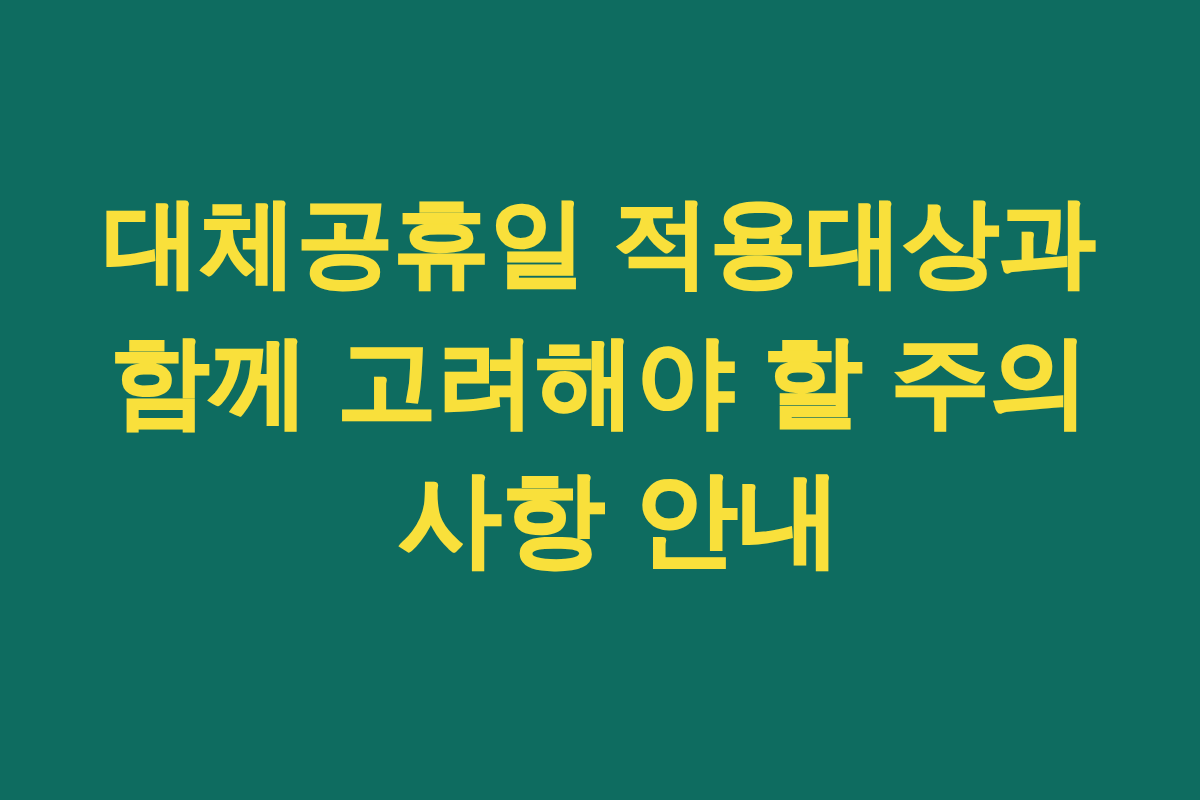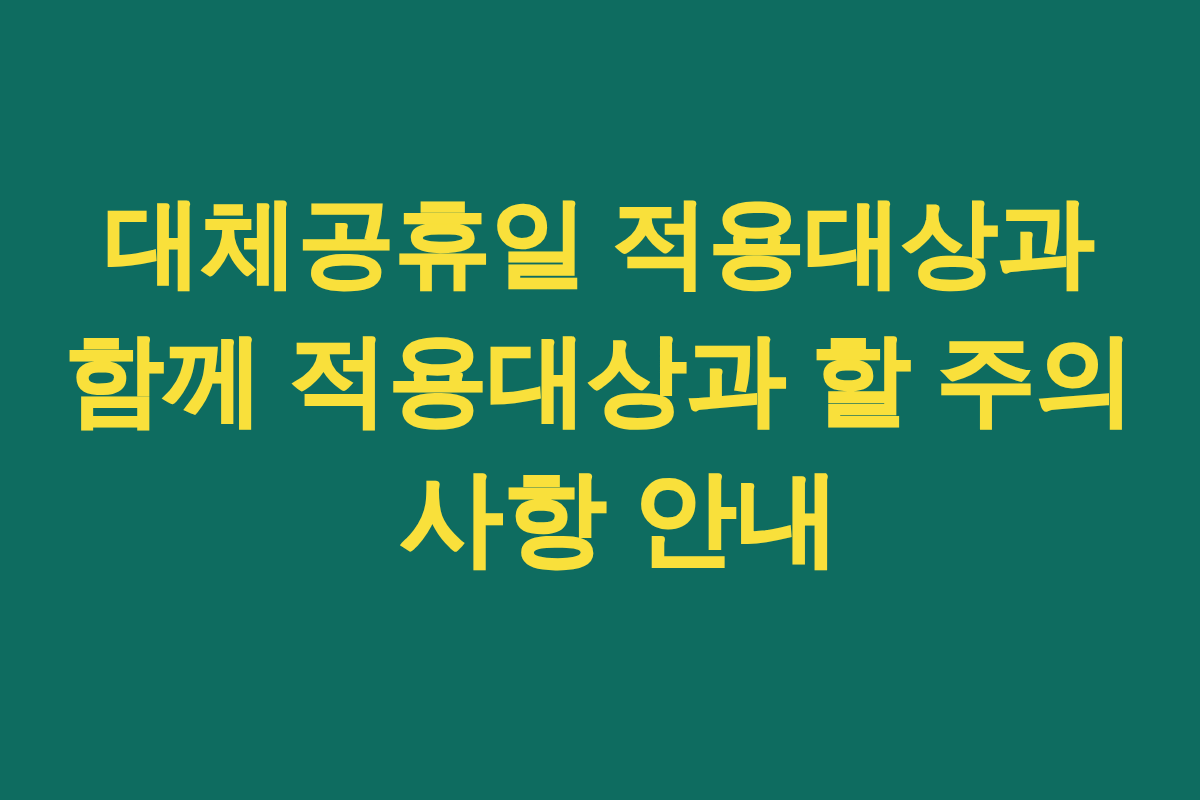--- a/index.html
+++ b/index.html
@@ -33,21 +33,21 @@
     flex-direction: column;
     align-items: center;
     justify-content: center;
     
     margin-top: -38px;
   }
 
   .headline-line {
     display: block;
     color: #F9E03B;
-    font-family: Liberation Serif, serif;
+    font-family: Liberation Sans, sans-serif;
     font-weight: 700;
     font-size: 104px;
     line-height: 138px;
     letter-spacing: 0.5px;
     white-space: nowrap;
     
     -webkit-text-stroke: 2px #F9E03B;
     paint-order: stroke fill;
     text-rendering: geometricPrecision;
   }
@@ -58,18 +58,18 @@
 </style>
 </head>
 <body>
 
 <div class="banner" style="background: rgb(14, 108, 96);">
 
   <div class="headline-block">
 
     <span class="headline-line line-1" style="color: rgb(249, 224, 59); -webkit-text-stroke: 2px rgb(249, 224, 59); font-size: 96px;">대체공휴일 적용대상과</span>
 
-    <span class="headline-line line-2" style="color: rgb(249, 224, 59); -webkit-text-stroke: 2px rgb(249, 224, 59); font-size: 99px;">함께 적용대상과 할 주의</span>
+    <span class="headline-line line-2" style="color: rgb(249, 224, 59); -webkit-text-stroke: 2px rgb(249, 224, 59); font-size: 99px;">함께 고려해야 할 주의</span>
 
     <span class="headline-line line-3" style="color: rgb(249, 224, 59); margin-left: 40px; -webkit-text-stroke: 2px rgb(249, 224, 59);">사항 안내</span>
 
   </div>
 </div>
 
 </body></html>

